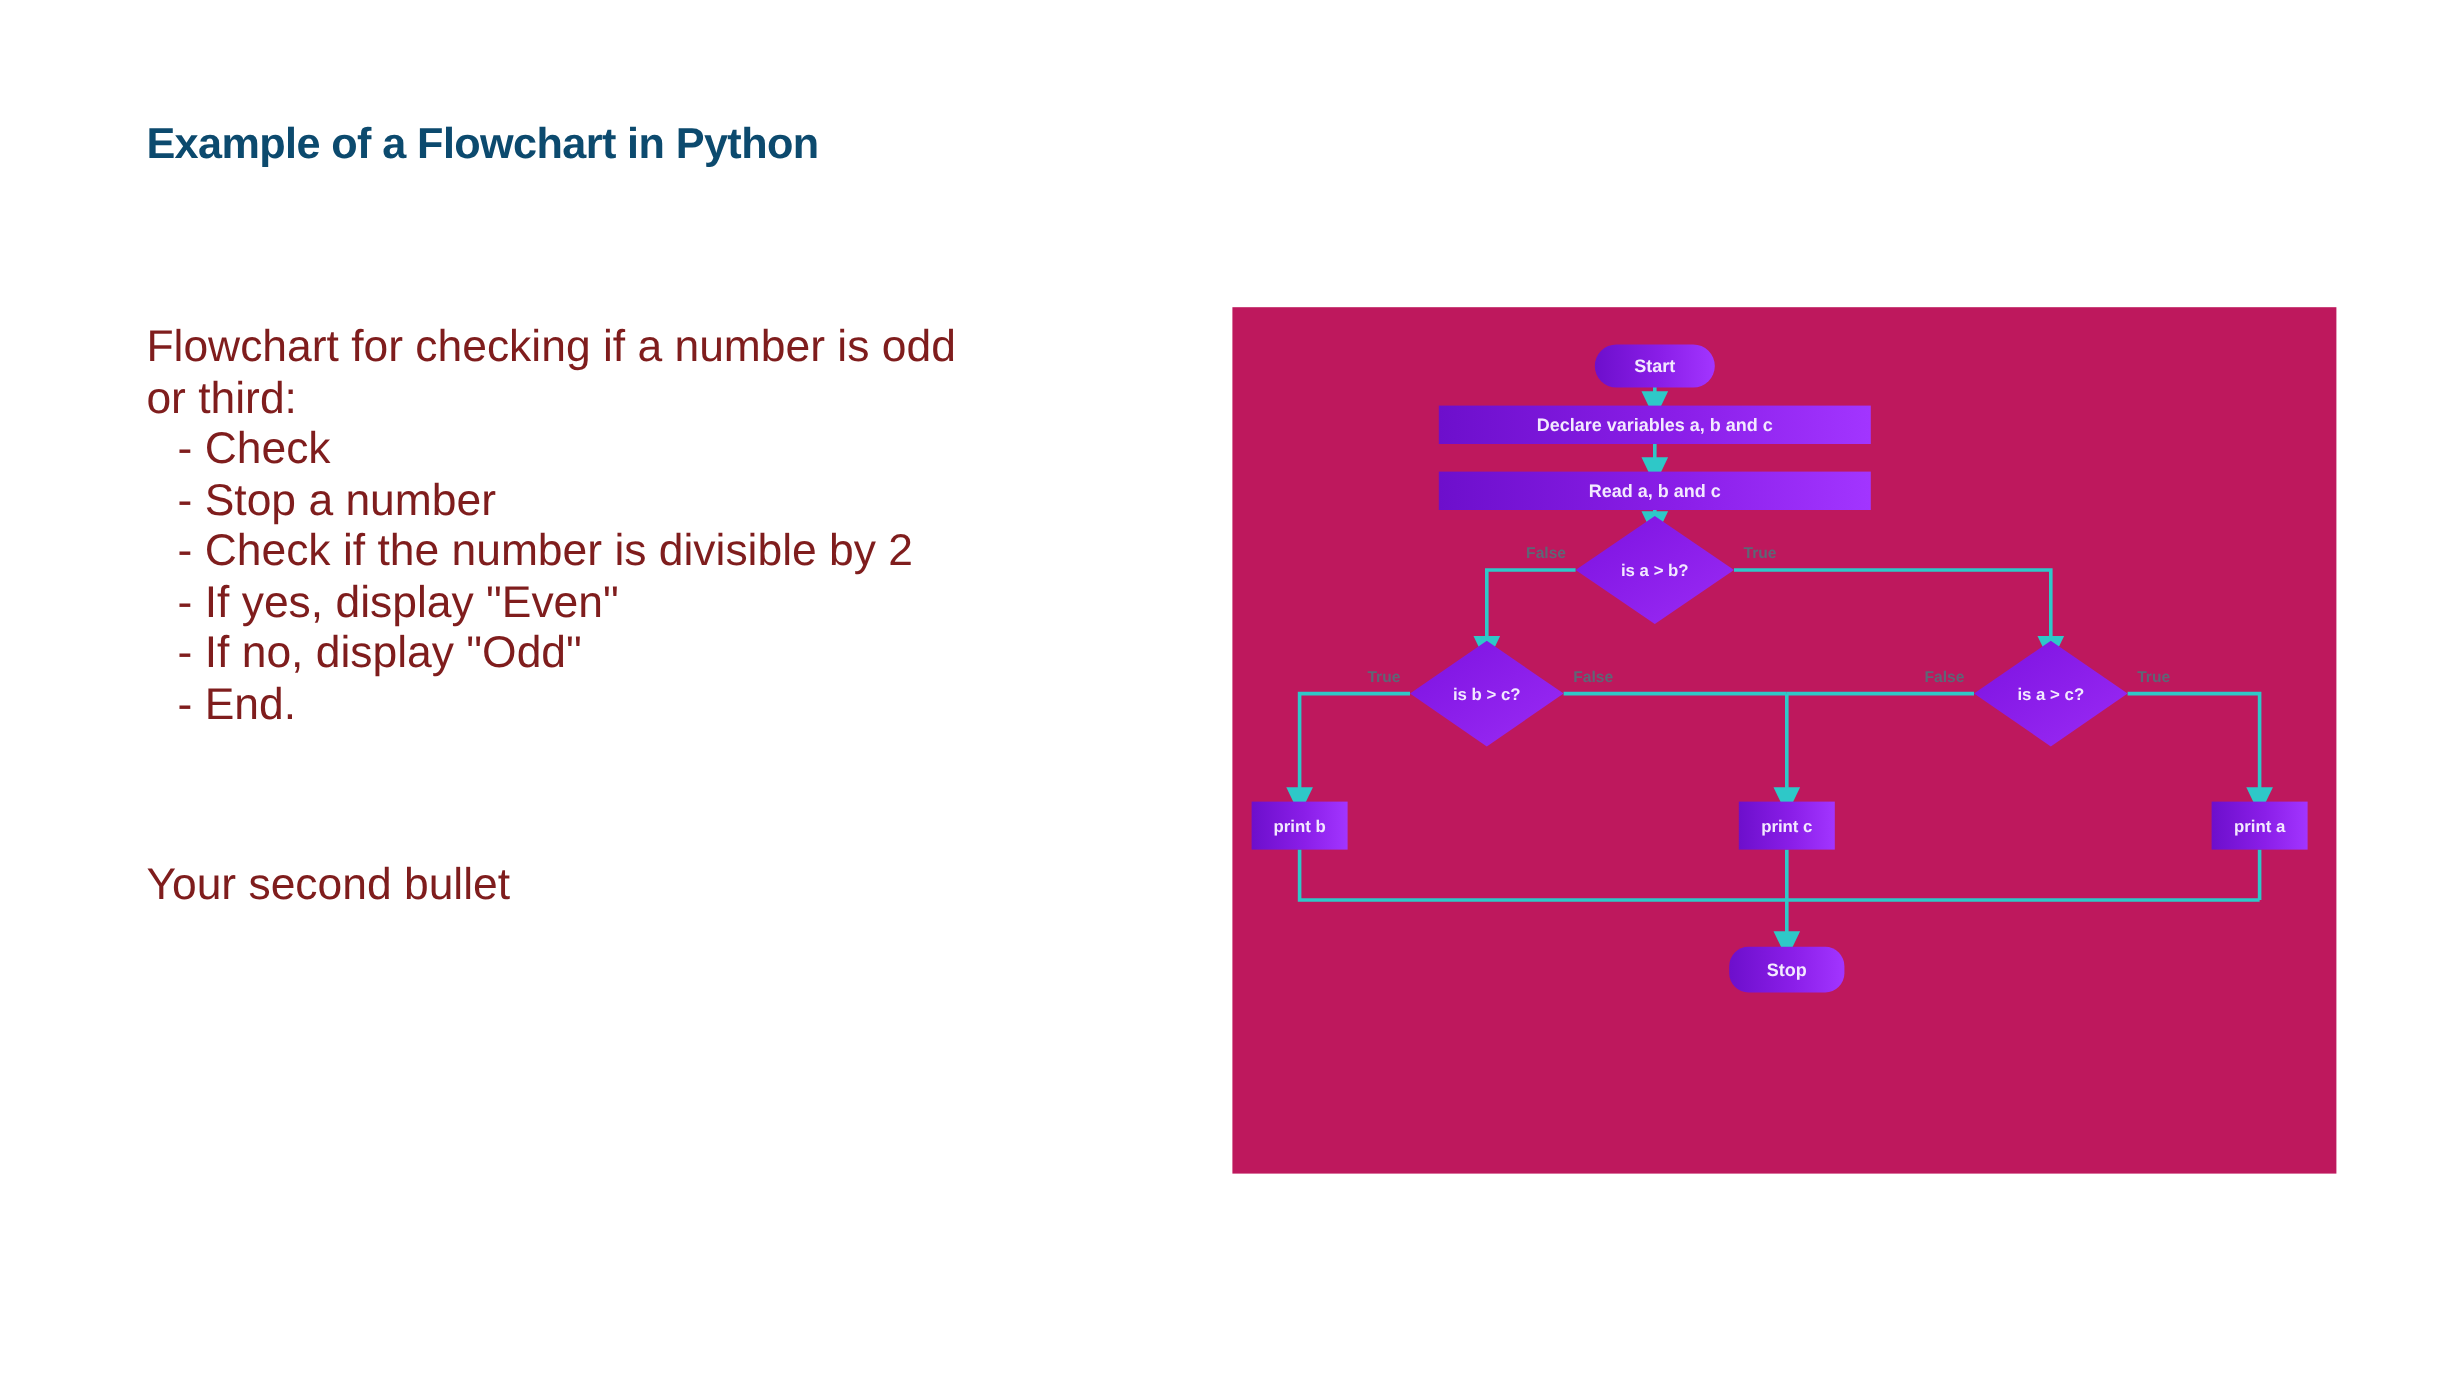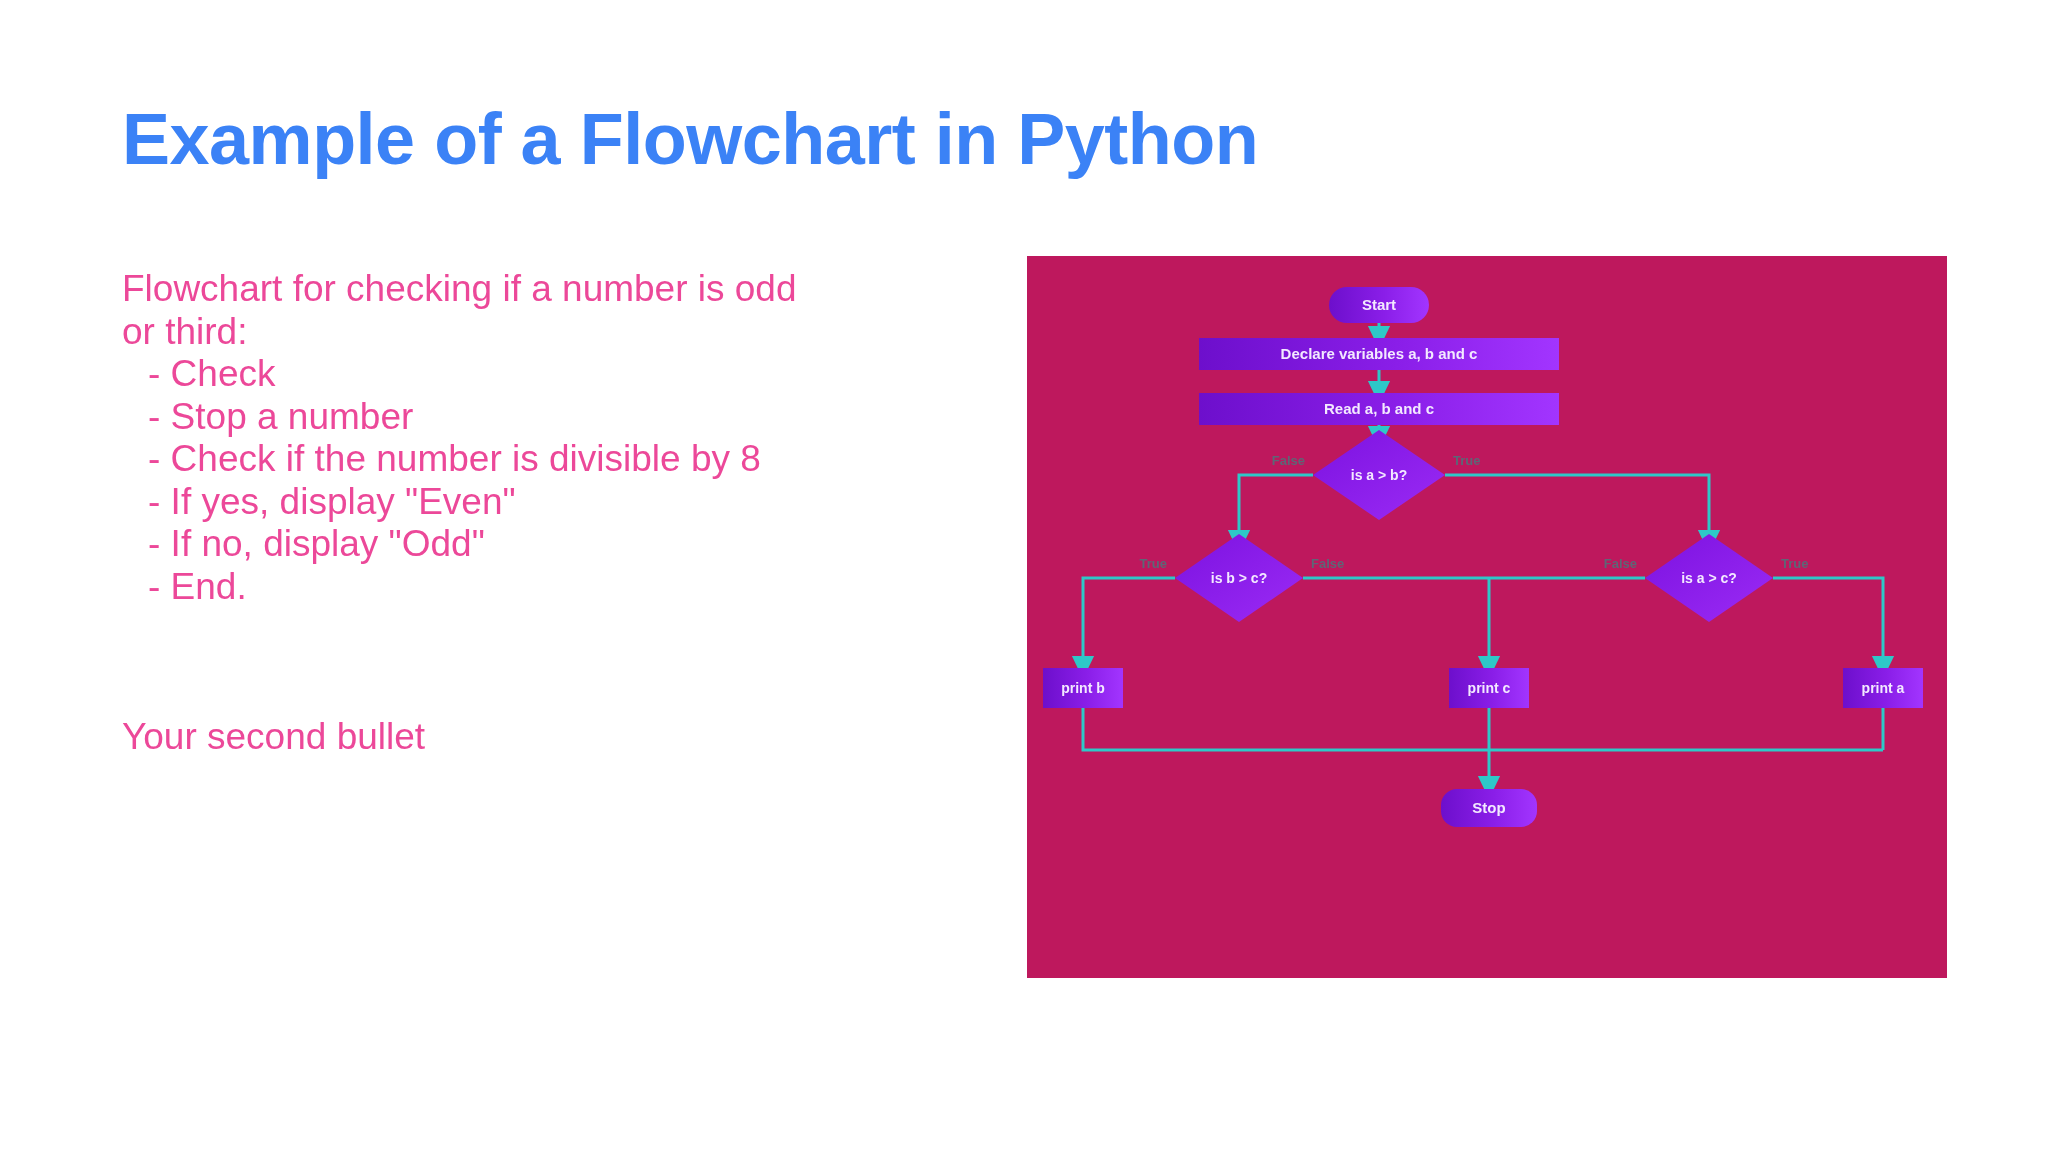--- a/index.html
+++ b/index.html
@@ -15,37 +15,37 @@
     font-family: "Liberation Sans", sans-serif;
     color: #000000;
     position: relative;
   }
 
   
   #slide-title {
     position: absolute;
     left: 122px;
     top: 100px;
-    font-size: 72px;
+    font-size: 36px;
     font-weight: bold;
     letter-spacing: -0.5px;
     line-height: 1.1;
-    color: #3b82f6;
+    color: #0c4a6e;
     white-space: nowrap;
   }
 
   
   #body-text {
     position: absolute;
     left: 122px;
     top: 268px;
     width: 860px;
     font-size: 37px;
     line-height: 1.15;
-    color: #ec4899;
+    color: #7f1d1d;
   }
   .para {
     margin: 0;
   }
   .para-line {
     white-space: pre-wrap;
   }
   .sub-item {
     padding-left: 26px;
   }
@@ -87,21 +87,21 @@
 <div id="slide-title">Example of a Flowchart in Python</div>
 
 <div id="body-text">
   <div class="para">
     <div class="para-line">Flowchart for checking if a number is odd</div>
     <div class="para-line">or third:</div>
   </div>
   <div class="para">
     <div class="para-line sub-item">- Check</div>
     <div class="para-line sub-item">- Stop a number</div>
-    <div class="para-line sub-item">- Check if the number is divisible by 8</div>
+    <div class="para-line sub-item">- Check if the number is divisible by 2</div>
     <div class="para-line sub-item">- If yes, display "Even"</div>
     <div class="para-line sub-item">- If no, display "Odd"</div>
     <div class="para-line sub-item">- End.</div>
   </div>
   <div class="spacer"></div>
   <div class="spacer"></div>
   <div class="para-line">Your second bullet</div>
 </div>
 
 <div id="flowchart-image">

